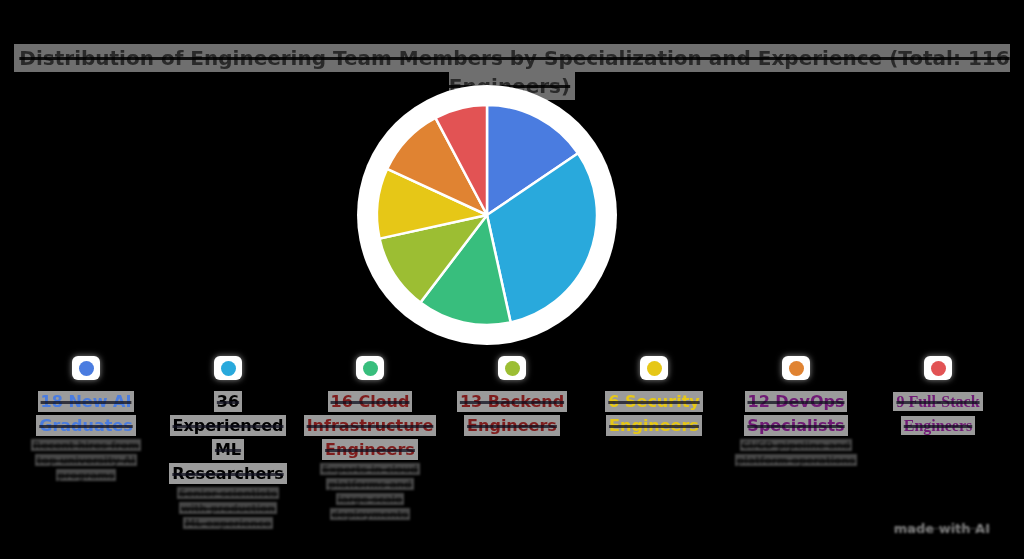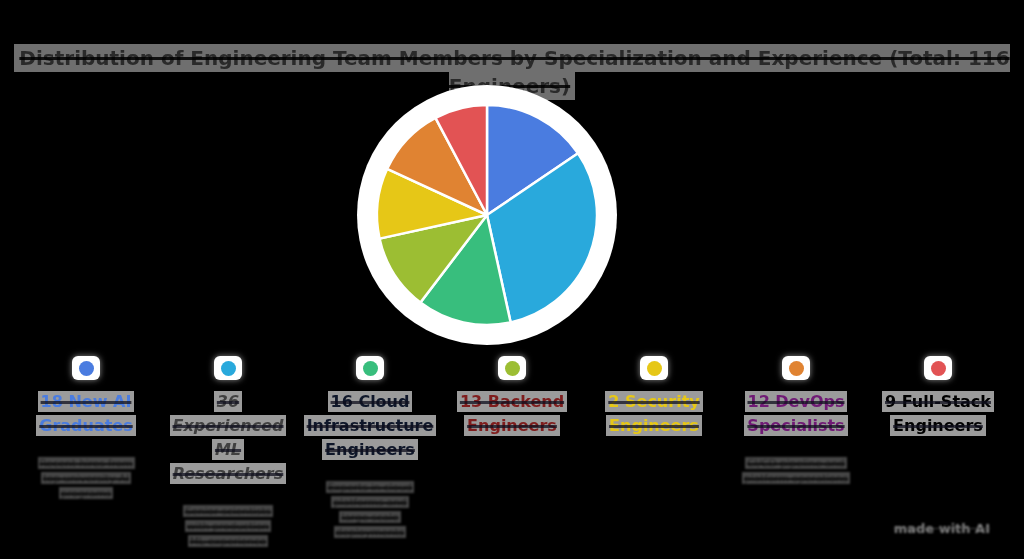--- a/index.html
+++ b/index.html
@@ -60,22 +60,21 @@
   }
   .legend-label .band{
     background:var(--label-band,#9B9B9B);
     padding:1px 3px;
     text-decoration:line-through;
     text-decoration-color:rgba(15,15,30,.75);
     text-decoration-thickness:2.5px;
     -webkit-box-decoration-break:clone;box-decoration-break:clone;
   }
   .legend-sub{
-    margin-top:18px;
-    font-size:10.5px;line-height:15px;font-weight:normal;
+    font-size:10.5px;line-height:15px;font-weight:bold;
     color:var(--subtext,#232323);
     white-space:pre-line;
     filter:blur(.8px);
   }
   .legend-sub .band{
     background:var(--subtext-band,#474747);
     padding:0 2px;
     text-decoration:line-through;
     text-decoration-color:rgba(0,0,0,.9);
     text-decoration-thickness:2px;
@@ -120,70 +119,70 @@
 Graduates</span></div>
     <div class="legend-sub"><span class="band">Recent hires from
 top university AI
 programs</span></div>
   </div>
 
   <div class="legend-col">
     <div class="dot-chip">
       <span class="dot" style="background: rgb(41, 169, 220);"></span>
     </div>
-    <div class="legend-label" style="color: #404040; font-style: italic;"><span class="band">36 Experienced
+    <div class="legend-label" style="color: #000000;"><span class="band">36 Experienced
 ML
 Researchers</span></div>
     <div class="legend-sub"><span class="band">Senior scientists
 with production
 ML experience</span></div>
   </div>
 
   <div class="legend-col">
     <div class="dot-chip">
       <span class="dot" style="background: rgb(56, 190, 125);"></span>
     </div>
-    <div class="legend-label" style="color: #0f172a;"><span class="band">16 Cloud
+    <div class="legend-label" style="color: #7f1d1d;"><span class="band">16 Cloud
 Infrastructure
 Engineers</span></div>
     <div class="legend-sub"><span class="band">Experts in cloud
 platforms and
 large scale
 deployments</span></div>
   </div>
 
   <div class="legend-col">
     <div class="dot-chip">
       <span class="dot" style="background: rgb(156, 190, 51);"></span>
     </div>
     <div class="legend-label" style="color: #7f1d1d;"><span class="band">13 Backend
 Engineers</span></div>
   </div>
 
   <div class="legend-col">
     <div class="dot-chip">
       <span class="dot" style="background: rgb(230, 199, 23);"></span>
     </div>
-    <div class="legend-label" style="color: rgb(230, 199, 23);"><span class="band">2 Security
+    <div class="legend-label" style="color: rgb(230, 199, 23);"><span class="band">6 Security
 Engineers</span></div>
   </div>
 
   <div class="legend-col">
     <div class="dot-chip">
       <span class="dot" style="background: rgb(224, 131, 50);"></span>
     </div>
     <div class="legend-label" style="color: #701a75;"><span class="band">12 DevOps
 Specialists</span></div>
     <div class="legend-sub"><span class="band">CI/CD pipeline and
 platform operations</span></div>
   </div>
 
   <div class="legend-col">
     <div class="dot-chip">
       <span class="dot" style="background: rgb(226, 83, 84);"></span>
     </div>
-    <div class="legend-label" style="color: #000000;"><span class="band">9 Full-Stack
+    <div class="legend-label" style="color: #701a75; font-family: Liberation Serif, serif;"><span class="band">9 Full-Stack
 Engineers</span></div>
   </div>
 
 </div>
 
 <div class="watermark">made with AI</div>
 
 </body></html>

